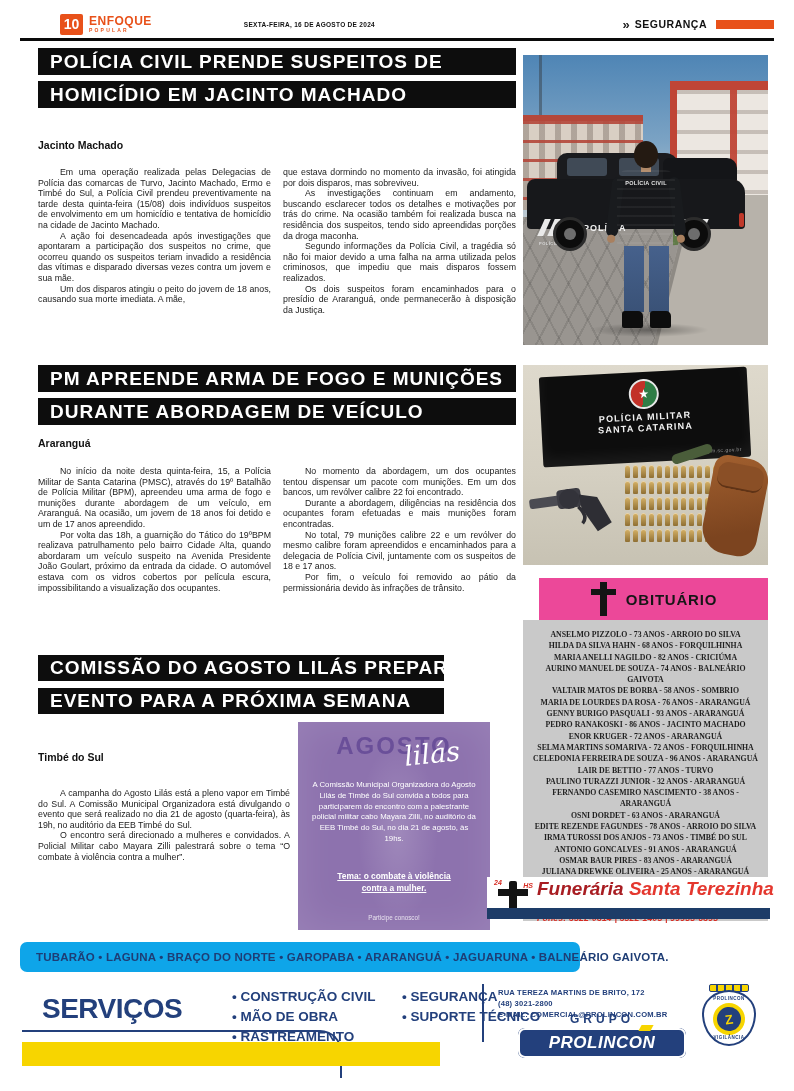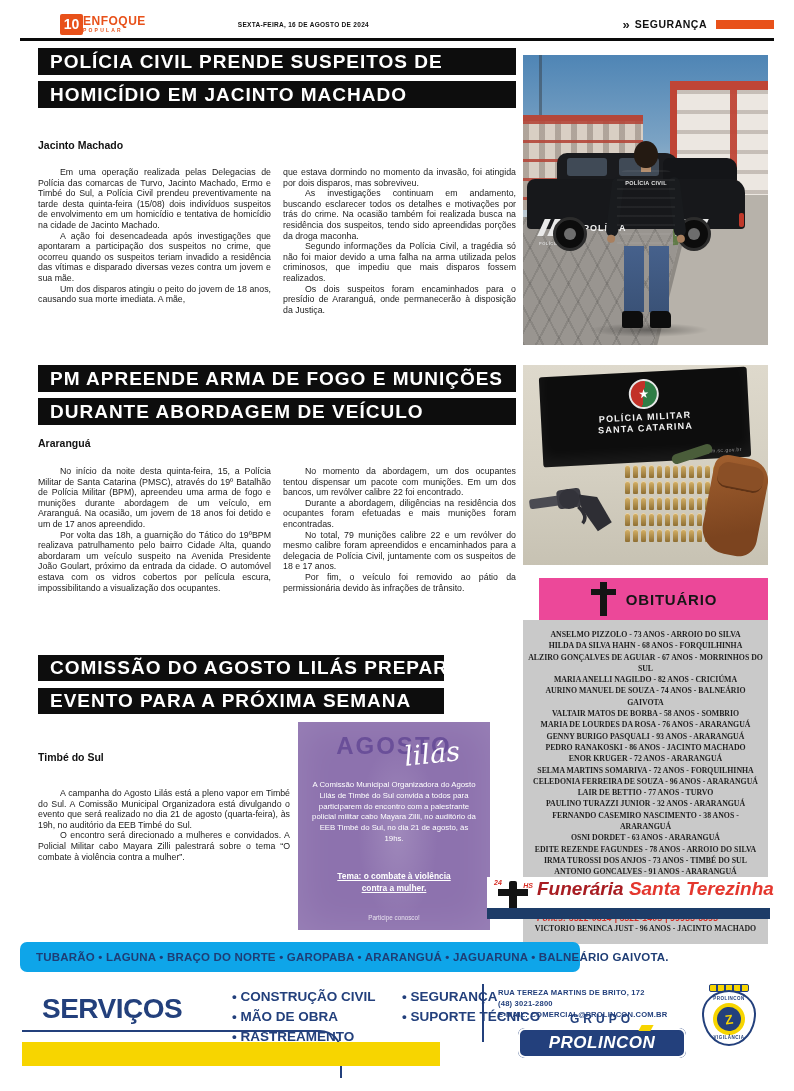--- a/index.html
+++ b/index.html
@@ -3,21 +3,21 @@
 <meta charset="utf-8">
 <style>
   * { box-sizing: border-box; margin: 0; padding: 0; }
   html,body { background:#ffffff; }
   body { font-family:"Liberation Sans", sans-serif; }
   .page { position:relative; width:794px; height:1091px; background:#fff; overflow:hidden; }
 
   
   .header { position:absolute; left:20px; top:11px; width:754px; height:26px; display:flex; align-items:center; }
   .pagenum { width:23px; height:21px; background:#e8511a; color:#fff; font-weight:bold; font-size:14px; display:flex; align-items:center; justify-content:center; border-radius:2px;margin-left:40px; }
-  .brand { color:#e8511a; line-height:1; }
+  .brand { margin-left:6px; color:#e8511a; line-height:1; }
   .brand .b1 { font-size:12px; font-weight:bold; letter-spacing:.5px; display:block; }
   .brand .b2 { font-size:5px; font-weight:bold; letter-spacing:2.2px; display:block; margin-top:1px; }
   .hdate { margin-left:92px; font-size:6.5px; font-weight:bold; color:#111; letter-spacing:.3px; }
   .hspacer { flex:1; }
   .chev { font-size:13px; font-weight:bold; color:#222; margin-right:5px; line-height:1; }
   .hsection { font-size:10.5px; font-weight:bold; color:#111; letter-spacing:.5px; }
   .hbarorange { width:58px; height:9px; background:#e8511a; margin-left:9px; }
   .toprule { position:absolute; left:20px; top:38px; width:754px; height:3px; background:#0a0a0a; }
 
   
@@ -372,21 +372,20 @@
     <div class="obit-head" data-name="obituary-header">
       <div class="obit-cross" data-name="cross-icon">
           <span class="ch"></span>
           <span class="cv"></span>
         </div>
       <div class="obit-title" data-name="obituary-title">OBITUÁRIO</div>
     </div>
     <div class="obit-list" data-name="obituary-list">
         <p class="obit-entry" data-name="obituary-list-item">ANSELMO PIZZOLO - 73 ANOS - ARROIO DO SILVA</p>
         <p class="obit-entry" data-name="obituary-list-item">HILDA DA SILVA HAHN - 68 ANOS - FORQUILHINHA</p>
-        <p class="obit-entry" data-name="obituary-list-item">ALZIRO GONÇALVES DE AGUIAR - 67 ANOS - MORRINHOS DO SUL</p>
         <p class="obit-entry" data-name="obituary-list-item">MARIA ANELLI NAGILDO - 82 ANOS - CRICIÚMA</p>
         <p class="obit-entry" data-name="obituary-list-item">AURINO MANUEL DE SOUZA - 74 ANOS - BALNEÁRIO GAIVOTA</p>
         <p class="obit-entry" data-name="obituary-list-item">VALTAIR MATOS DE BORBA - 58 ANOS - SOMBRIO</p>
         <p class="obit-entry" data-name="obituary-list-item">MARIA DE LOURDES DA ROSA - 76 ANOS - ARARANGUÁ</p>
         <p class="obit-entry" data-name="obituary-list-item">GENNY BURIGO PASQUALI - 93 ANOS - ARARANGUÁ</p>
         <p class="obit-entry" data-name="obituary-list-item">PEDRO RANAKOSKI - 86 ANOS - JACINTO MACHADO</p>
         <p class="obit-entry" data-name="obituary-list-item">ENOR KRUGER - 72 ANOS - ARARANGUÁ</p>
         <p class="obit-entry" data-name="obituary-list-item">SELMA MARTINS SOMARIVA - 72 ANOS - FORQUILHINHA</p>
         <p class="obit-entry" data-name="obituary-list-item">CELEDONIA FERREIRA DE SOUZA - 96 ANOS - ARARANGUÁ</p>
         <p class="obit-entry" data-name="obituary-list-item">LAIR DE BETTIO - 77 ANOS - TURVO</p>

